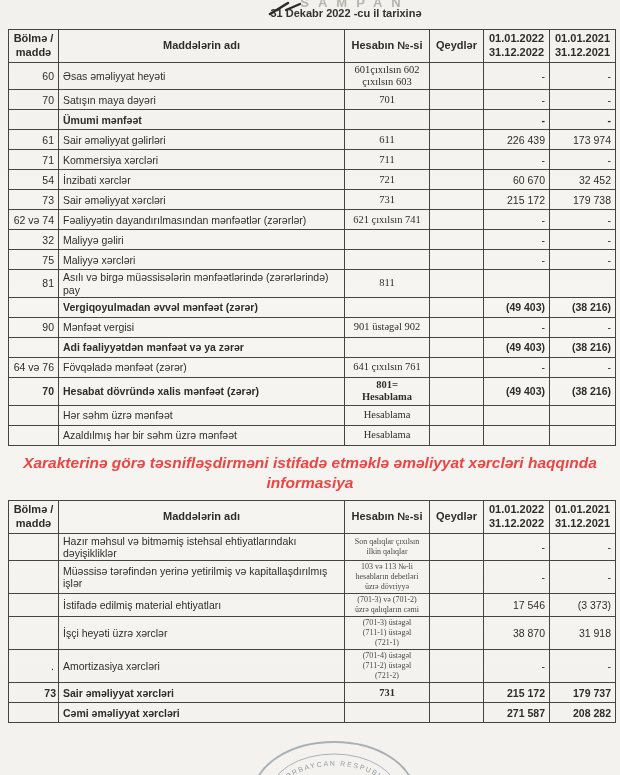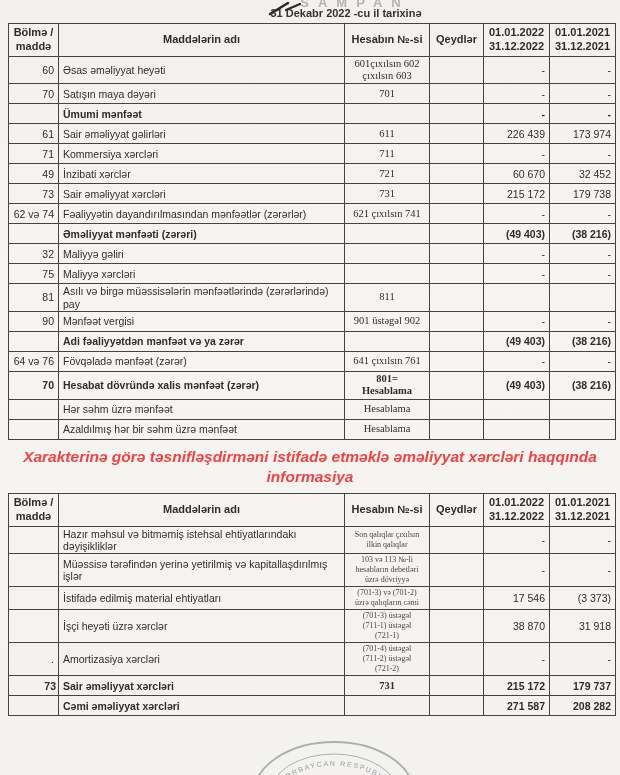--- a/index.html
+++ b/index.html
@@ -15,21 +15,21 @@
     color:#b7b4ae;font-size:13px;font-weight:bold;letter-spacing:9px;
     padding-left:90px;box-sizing:border-box;white-space:nowrap;
   }
   .date-line{
     position:absolute;top:7px;left:0;width:100%;text-align:center;
     font-size:11px;font-weight:bold;color:#33322f;padding-left:72px;box-sizing:border-box;
   }
   .pen-mark{position:absolute;left:266px;top:0;}
   table.fin{
     border-collapse:collapse;table-layout:fixed;width:608px;
-    margin:1px 0 0 8px;background:transparent;border-radius:25px;
+    margin:7px 0 0 8px;background:transparent;border-radius:25px;
   }
   table.fin th, table.fin td{
     border:1px solid #45443e;vertical-align:middle;
     overflow:hidden;
   }
   table.fin th{
     font-size:11px;font-weight:bold;padding:2px 2px;line-height:1.25;text-align:center;color:#2e2d2a;
   }
   table.fin td{
     font-size:10.5px;padding:1px 4px;line-height:1.18;height:17px;color:#2e2d2a;
@@ -125,21 +125,21 @@
         </tr>
         <tr>
           <td class="num">71</td>
           <td class="name">Kommersiya xərcləri</td>
           <td class="account">711</td>
           <td class="note"></td>
           <td class="v2022">-</td>
           <td class="v2021">-</td>
         </tr>
         <tr>
-          <td class="num">49</td>
+          <td class="num">54</td>
           <td class="name">İnzibati xərclər</td>
           <td class="account">721</td>
           <td class="note"></td>
           <td class="v2022">60 670</td>
           <td class="v2021">32 452</td>
         </tr>
         <tr>
           <td class="num">73</td>
           <td class="name">Sair əməliyyat xərcləri</td>
           <td class="account">731</td>
@@ -148,28 +148,20 @@
           <td class="v2021">179 738</td>
         </tr>
         <tr>
           <td class="num">62 və 74</td>
           <td class="name">Fəaliyyətin dayandırılmasından mənfəətlər (zərərlər)</td>
           <td class="account">621 çıxılsın 741</td>
           <td class="note"></td>
           <td class="v2022">-</td>
           <td class="v2021">-</td>
         </tr>
-        <tr class="bold">
-          <td class="num"></td>
-          <td class="name">Əməliyyat mənfəəti (zərəri)</td>
-          <td class="account"></td>
-          <td class="note"></td>
-          <td class="v2022">(49 403)</td>
-          <td class="v2021">(38 216)</td>
-        </tr>
         <tr>
           <td class="num">32</td>
           <td class="name">Maliyyə gəliri</td>
           <td class="account"></td>
           <td class="note"></td>
           <td class="v2022">-</td>
           <td class="v2021">-</td>
         </tr>
         <tr>
           <td class="num">75</td>
@@ -179,20 +171,28 @@
           <td class="v2022">-</td>
           <td class="v2021">-</td>
         </tr>
         <tr>
           <td class="num">81</td>
           <td class="name">Asılı və birgə müəssisələrin mənfəətlərində (zərərlərində) pay</td>
           <td class="account">811</td>
           <td class="note"></td>
           <td class="v2022"></td>
           <td class="v2021"></td>
+        </tr>
+        <tr class="bold">
+          <td class="num"></td>
+          <td class="name">Vergiqoyulmadan əvvəl mənfəət (zərər)</td>
+          <td class="account"></td>
+          <td class="note"></td>
+          <td class="v2022">(49 403)</td>
+          <td class="v2021">(38 216)</td>
         </tr>
         <tr>
           <td class="num">90</td>
           <td class="name">Mənfəət vergisi</td>
           <td class="account">901 üstəgəl 902</td>
           <td class="note"></td>
           <td class="v2022">-</td>
           <td class="v2021">-</td>
         </tr>
         <tr class="bold">

